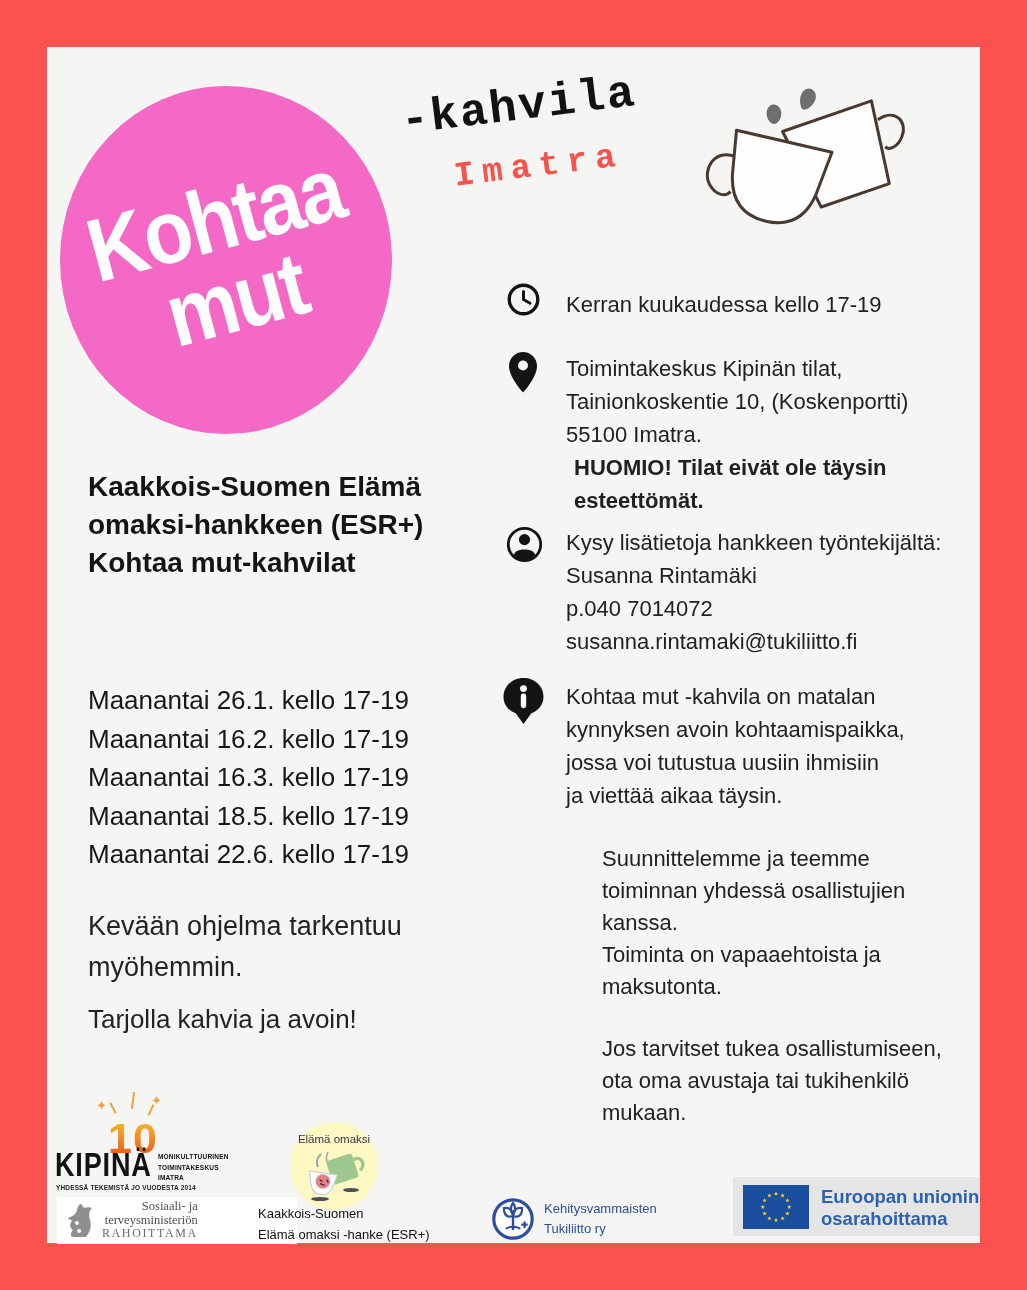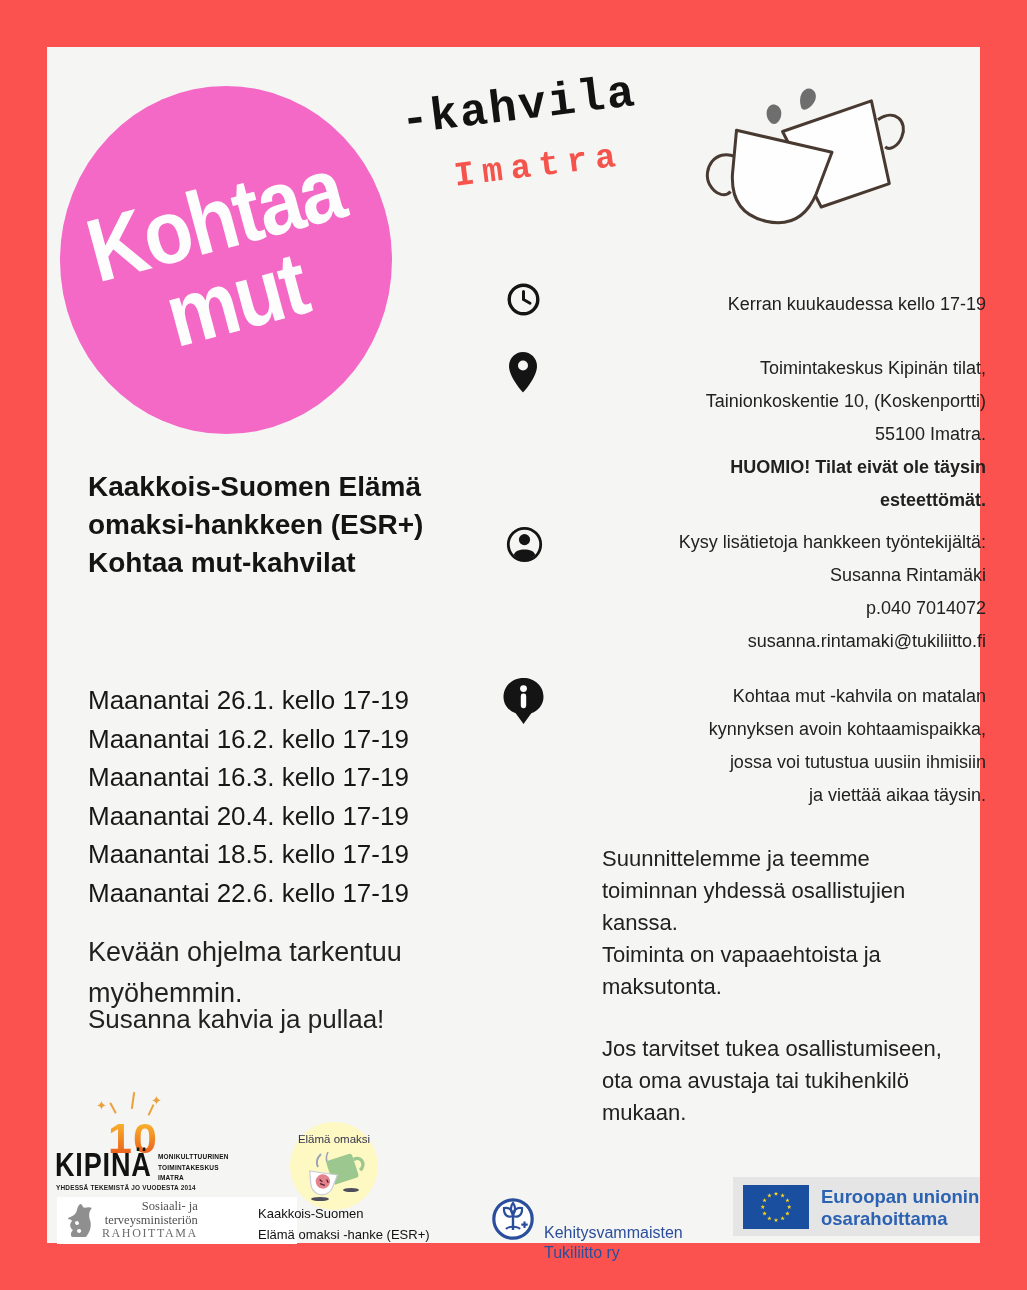--- a/index.html
+++ b/index.html
@@ -28,28 +28,28 @@
     transform:rotate(-7deg);transform-origin:left top;letter-spacing:2px;color:#121212;
   }
   .imatra{
     position:absolute;left:452px;top:158px;
     font-family:"Liberation Mono",monospace;font-weight:bold;font-size:34px;
     transform:rotate(-7deg);transform-origin:left top;letter-spacing:8px;color:#F4544C;
   }
 
   
   .r-icon{position:absolute;}
-  .r-text{position:absolute;font-size:18px;line-height:33px;color:#212121;width:420px;text-align:right;}
+  .r-text{position:absolute;font-size:22px;line-height:33px;color:#212121;width:420px;}
   .r-para{position:absolute;font-size:22px;line-height:32px;color:#212121;width:420px;margin-left:36px;}
   .b{font-weight:bold;margin-left:8px;}
 
   
   .l-heading{position:absolute;left:88px;top:468px;font-size:28px;font-weight:bold;line-height:38px;color:#141414;}
   .l-dates{position:absolute;left:88px;top:650px;font-size:26px;line-height:38.5px;color:#171717;margin-top:31px;}
-  .l-note{position:absolute;left:88px;top:906px;font-size:27px;line-height:41px;color:#222;margin-top:26px;}
+  .l-note{position:absolute;left:88px;top:906px;font-size:27px;line-height:41px;color:#222;}
   .l-treat{position:absolute;left:88px;top:1004px;font-size:26px;color:#222;}
 
   
   .ten{
     position:absolute;left:108px;top:1114px;font-size:43px;font-weight:bold;
     background:linear-gradient(180deg,#F7B12C 20%,#E9551B 90%);
     -webkit-background-clip:text;background-clip:text;color:transparent;letter-spacing:1px;
   }
   .sparkle{position:absolute;color:#ECA13D;}
   .ray{position:absolute;width:2px;background:#ECA13D;}
@@ -67,21 +67,21 @@
     position:absolute;left:45px;top:3px;
     font-family:"Liberation Serif",serif;font-size:12.5px;line-height:13.5px;color:#4F4F4F;text-align:right;
   }
   .stm-funder{letter-spacing:1.6px;color:#6B6B6B;font-size:12px;}
   .badge{
     position:absolute;left:290px;top:1122px;width:88px;height:88px;border-radius:50%;
     background:#fef9c3;
   }
   .badge-label{position:absolute;left:0;top:11px;width:88px;text-align:center;font-size:11.5px;color:#34344E;}
   .elama-caption{position:absolute;left:258px;top:1203px;font-size:13px;font-weight:normal;line-height:21px;color:#111;}
-  .tukiliitto-text{position:absolute;left:544px;top:1199px;font-size:16px;line-height:19.5px;color:#2A4E9C;margin-top:24px;}
+  .tukiliitto-text{position:absolute;left:544px;top:1199px;font-size:13px;line-height:19.5px;color:#2A4E9C;}
   .eu-box{position:absolute;left:733px;top:1177px;width:247px;height:59px;background:#e5e5e5;}
   .eu-text{position:absolute;left:88px;top:9px;font-size:18.5px;font-weight:bold;line-height:22px;color:#2C62B2;}
 </style>
 </head>
 <body>
 
 <div class="canvas">
   <div class="inner"></div>
 
   <div class="pink-circle">
@@ -165,31 +165,30 @@
   <div class="l-heading">
     <div>Kaakkois-Suomen Elämä</div>
     <div>omaksi-hankkeen (ESR+)</div>
     <div>Kohtaa mut-kahvilat</div>
   </div>
 
   <div class="l-dates">
     <div>Maanantai 26.1. kello 17-19</div>
     <div>Maanantai 16.2. kello 17-19</div>
     <div>Maanantai 16.3. kello 17-19</div>
-    <div>Maanantai 20.4. kello 17-19</div>
     <div>Maanantai 18.5. kello 17-19</div>
     <div>Maanantai 22.6. kello 17-19</div>
   </div>
 
   <div class="l-note">
     <div>Kevään ohjelma tarkentuu</div>
     <div>myöhemmin.</div>
   </div>
 
-  <div class="l-treat">Susanna kahvia ja pullaa!</div>
+  <div class="l-treat">Tarjolla kahvia ja avoin!</div>
 
   <span class="sparkle" style="left:96px;top:1098px;font-size:13px">✦</span>
   <span class="sparkle" style="left:151px;top:1093px;font-size:13px">✦</span>
   <div class="ray" style="left:132px;top:1092px;height:17px;transform:rotate(8deg)"></div>
   <div class="ray" style="left:112px;top:1102px;height:12px;transform:rotate(-28deg)"></div>
   <div class="ray" style="left:150px;top:1104px;height:12px;transform:rotate(25deg)"></div>
 
   <div class="ten">10</div>
   <div class="kipina-name">KIPINÄ</div>
   <div class="kipina-side">

